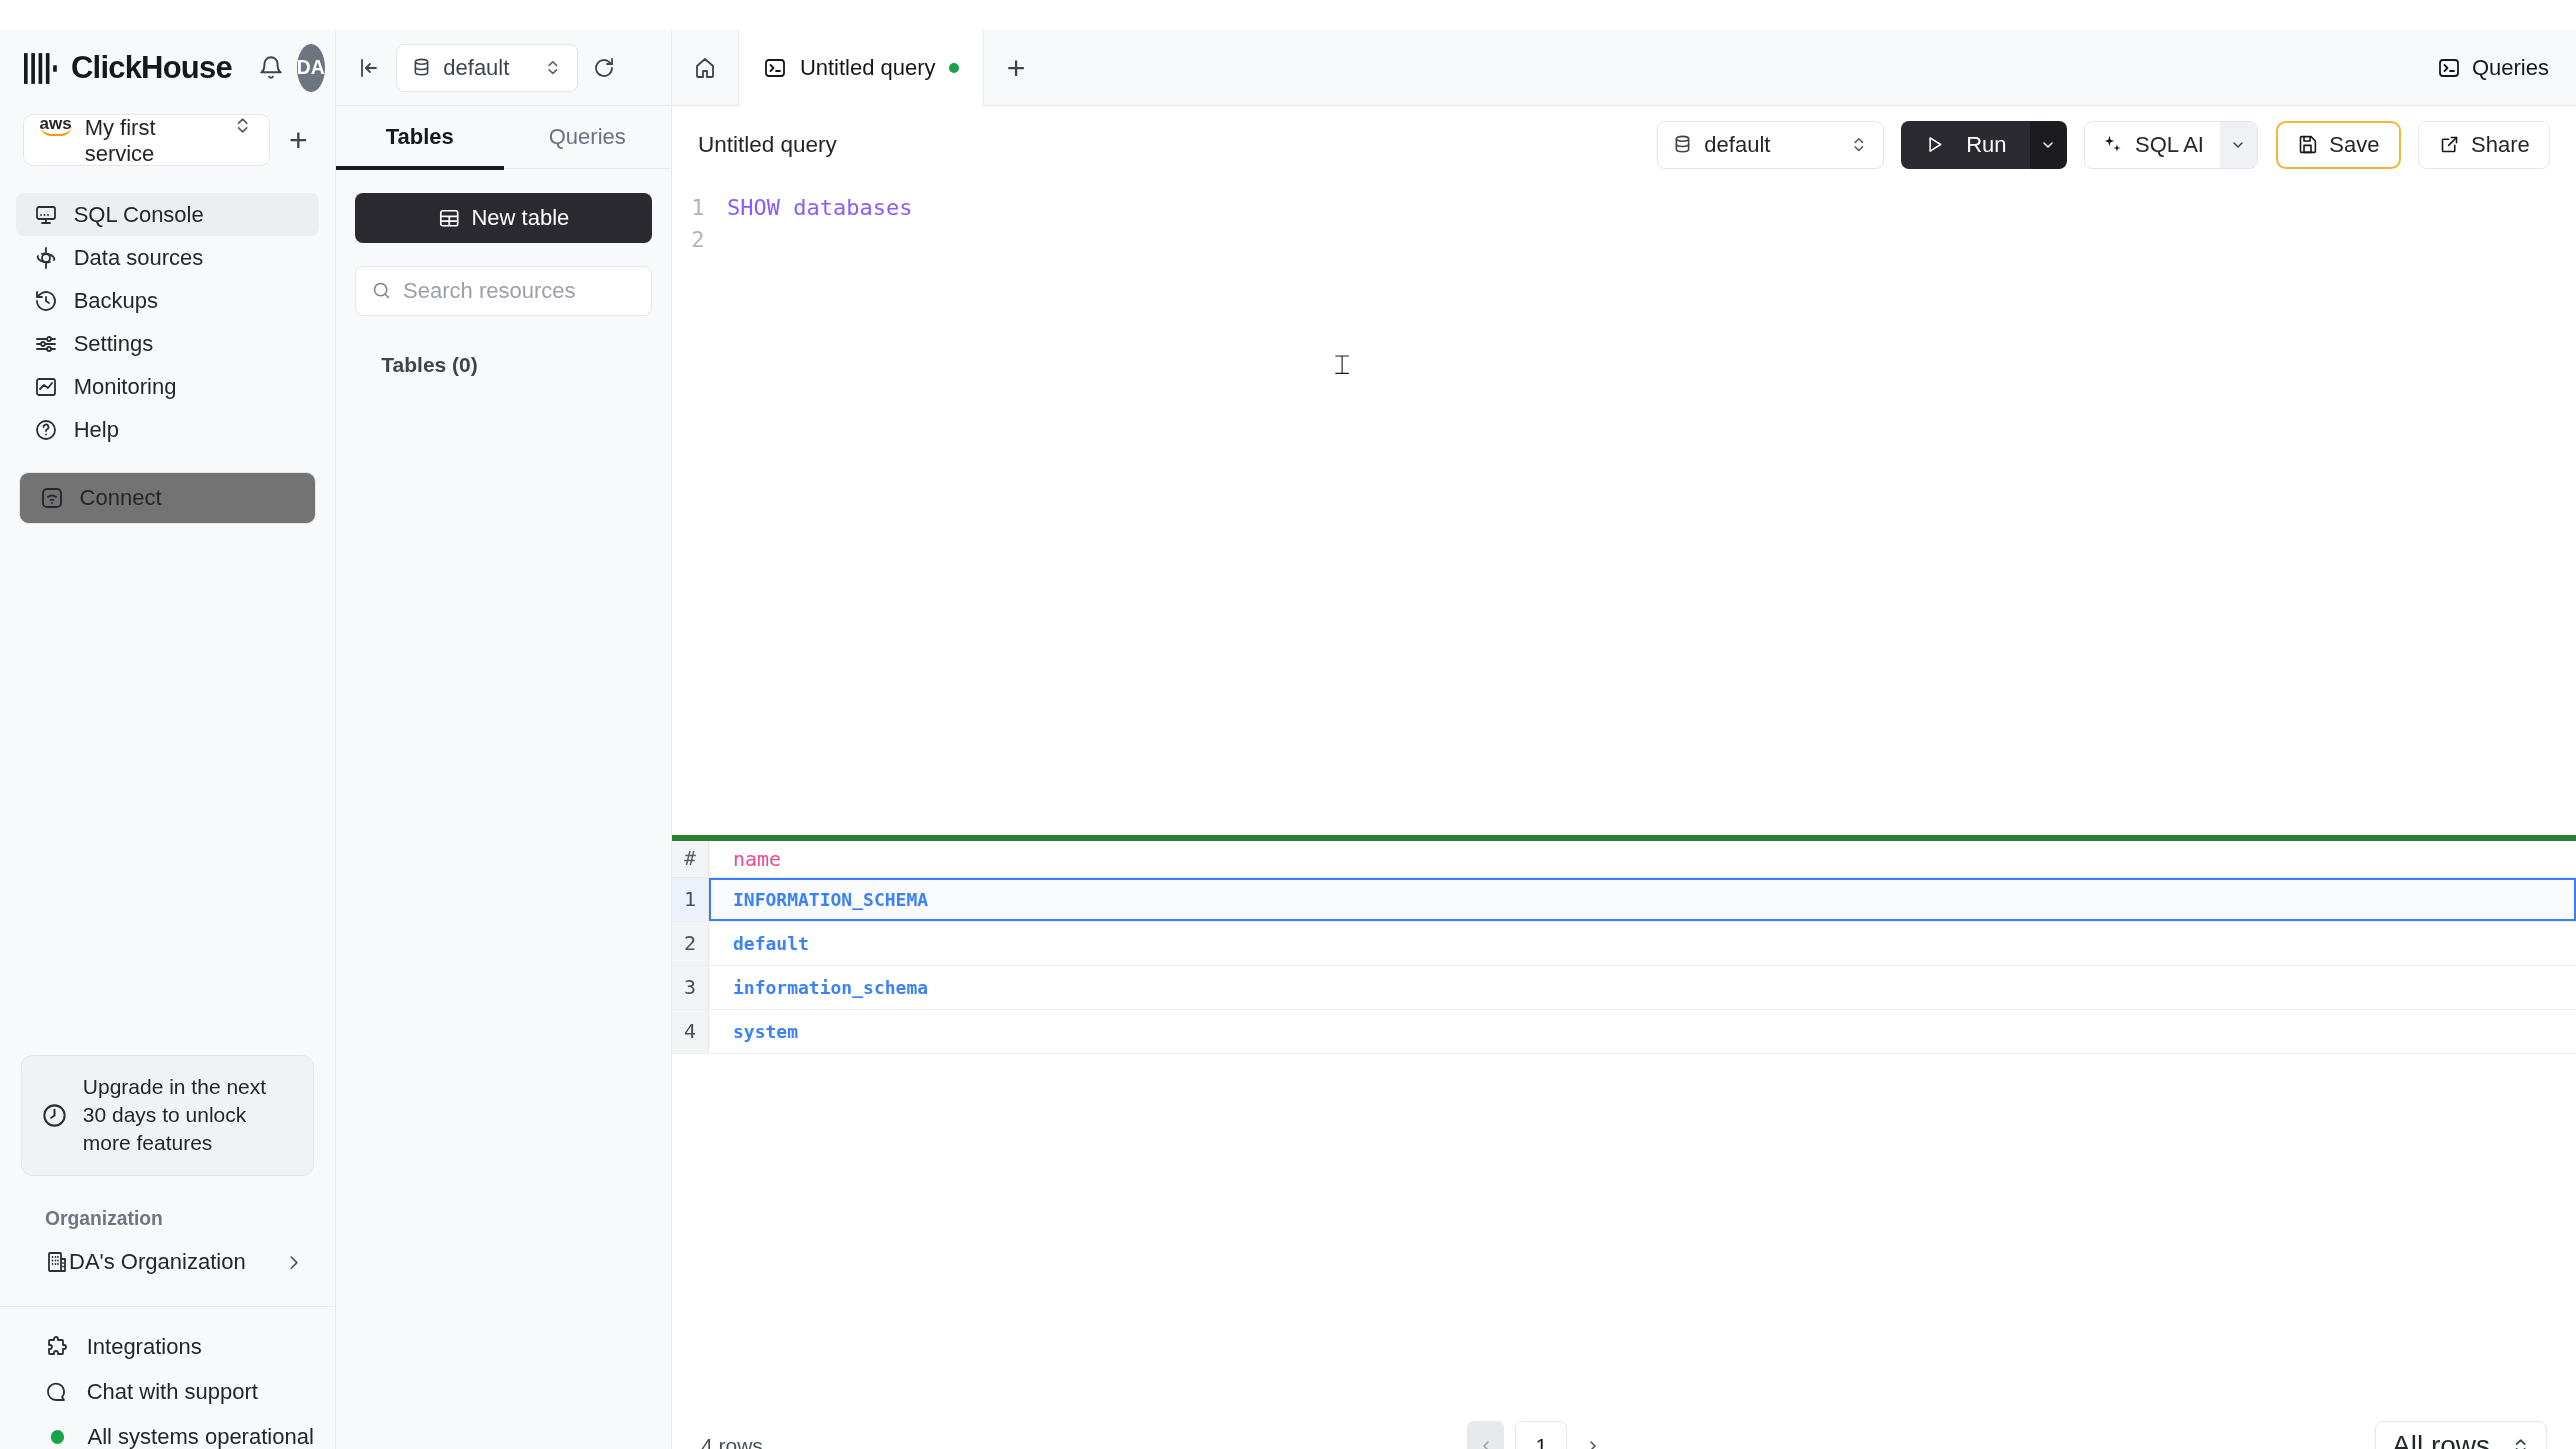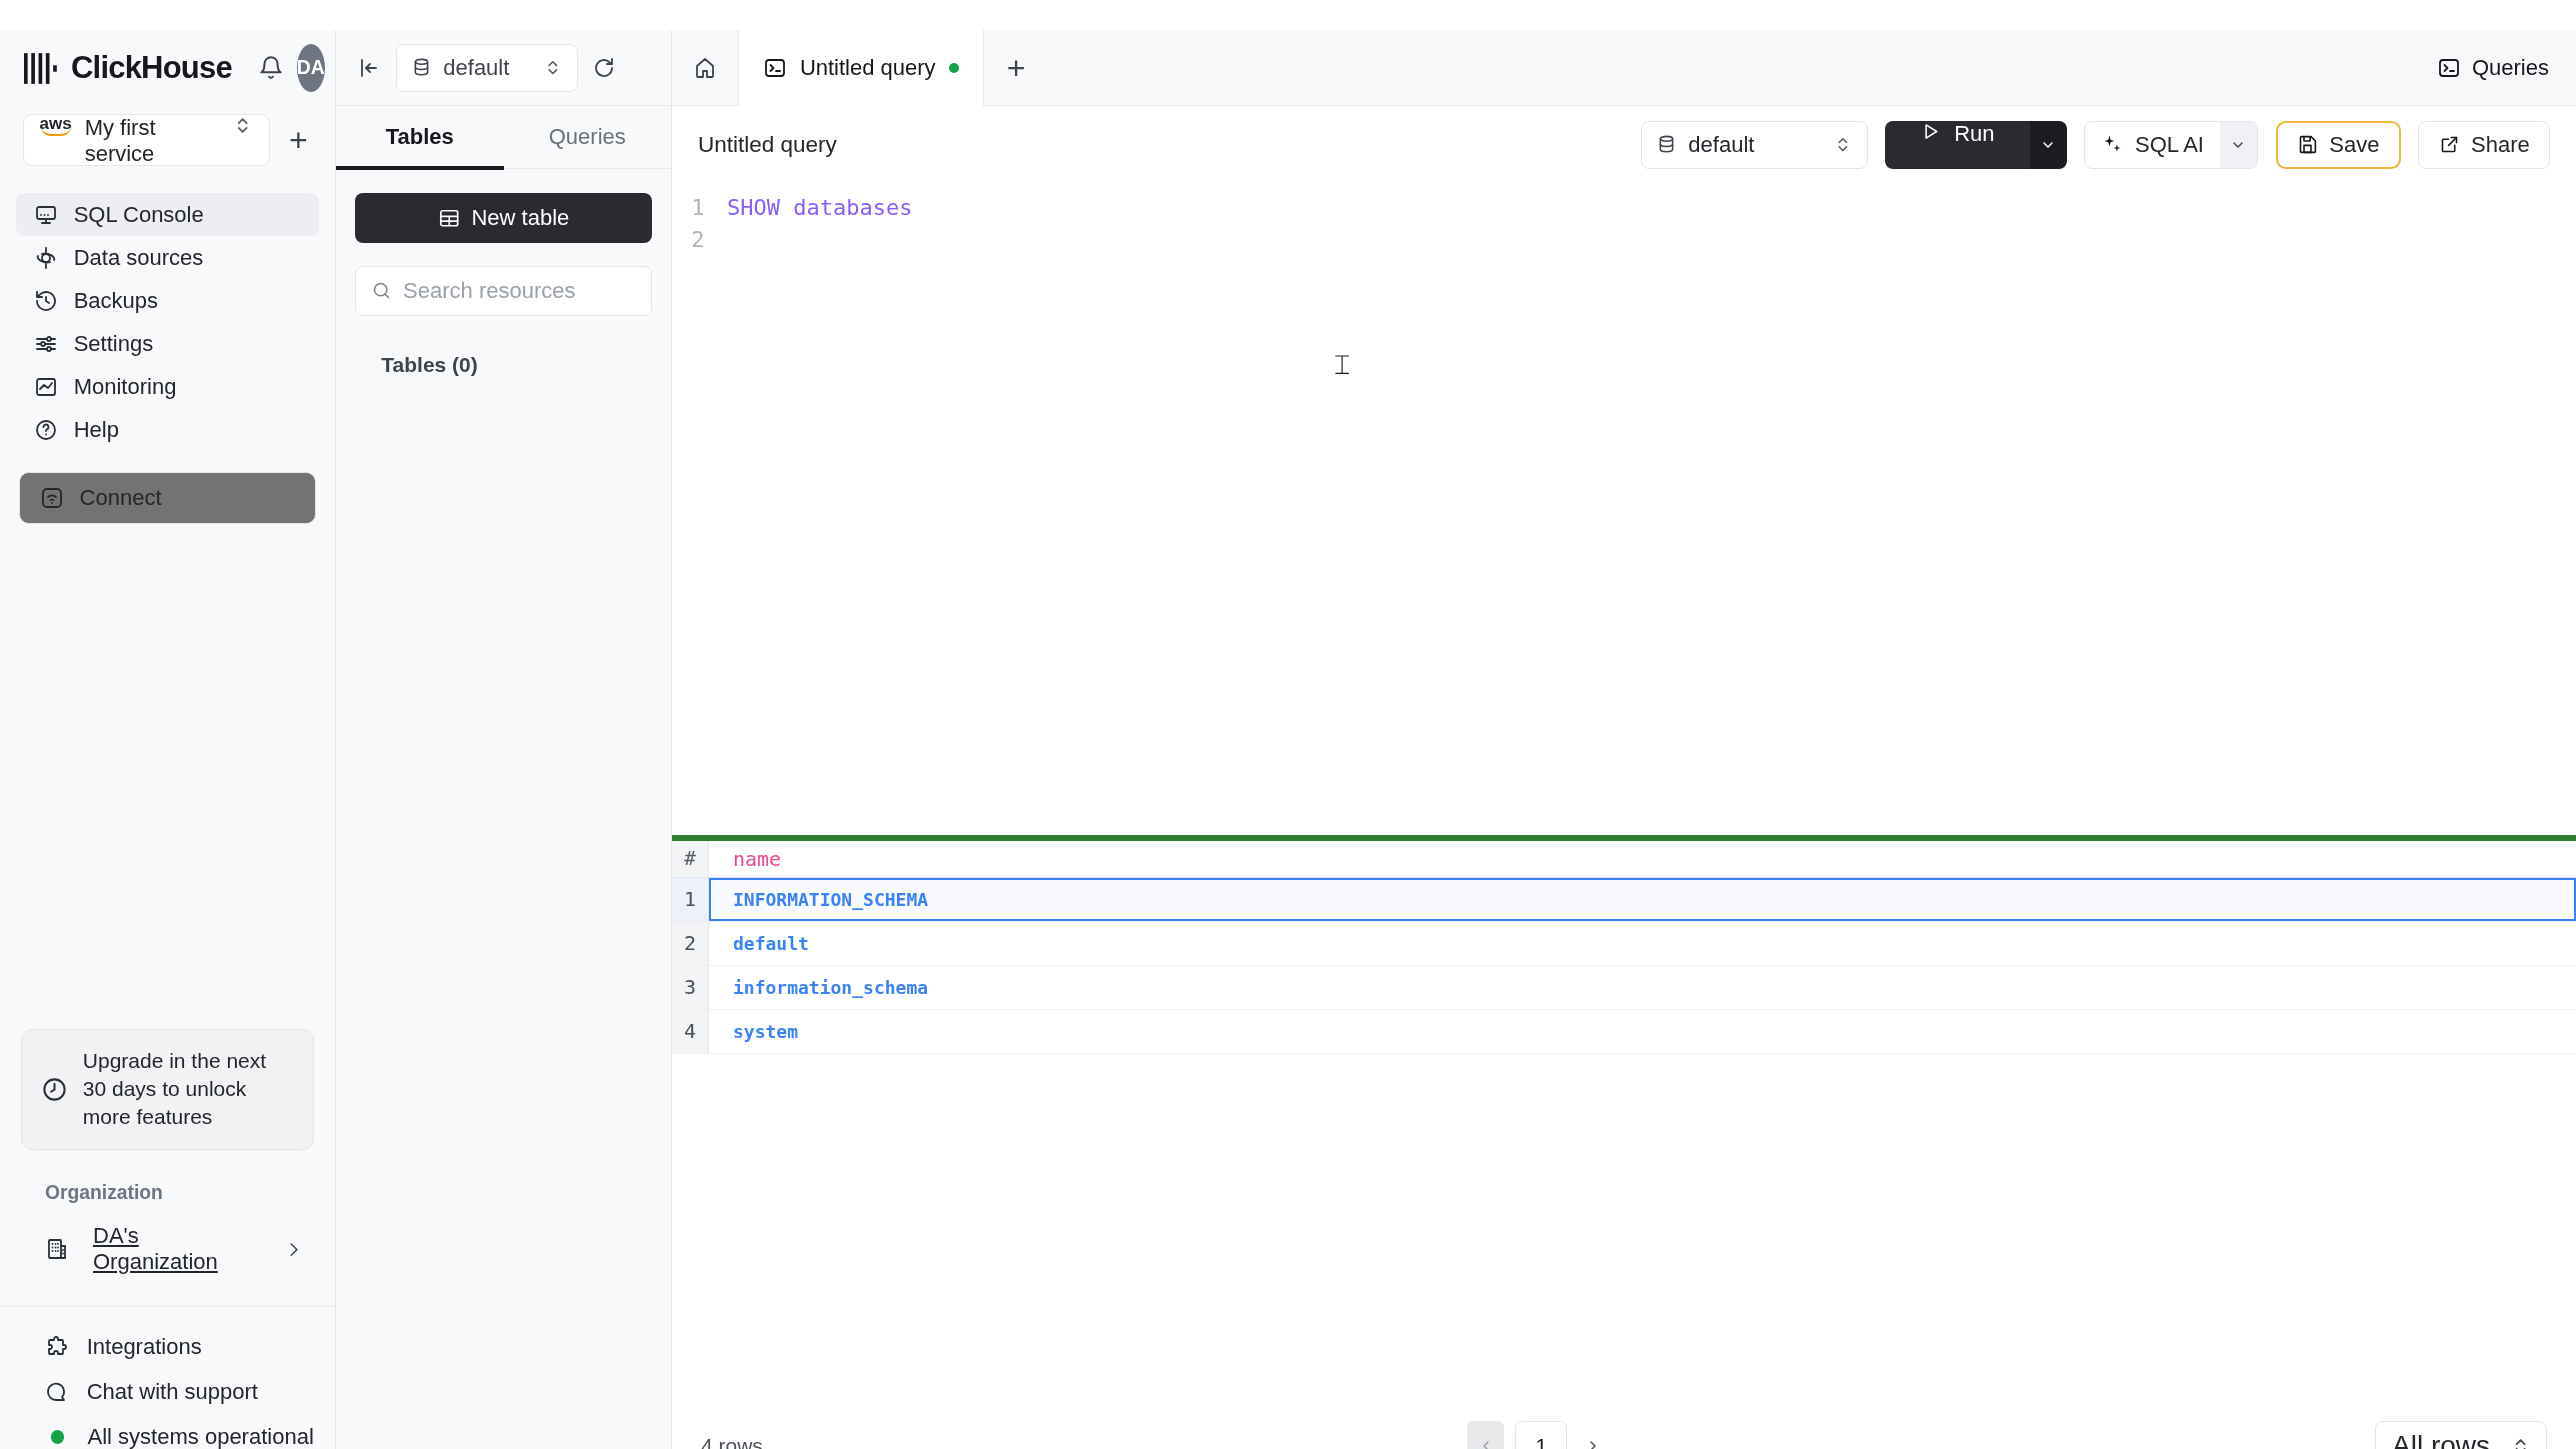--- a/index.html
+++ b/index.html
@@ -33,21 +33,21 @@
   .nav-item .icon, .frow .icon { color:#2B2F36; }
 
   .connect-btn { margin:21px 19.3px 0 19.3px; height:52px; background:#737373; border:0.8px solid #E3E5E9;
                  border-radius:9.7px; display:flex; align-items:center; gap:16px; padding:0 19.3px;
                  font-size:22px; color:#23262B; }
 
   .upgrade-box { margin:auto 21px 0 21px; background:#F1F2F4; border:0.8px solid #E2E4E8; border-radius:11.3px;
                  padding:17.7px 19.3px; display:flex; align-items:center; gap:14.5px; }
   .upgrade-box .txt { font-size:21px; line-height:28px; color:#23262B; }
   .org-label { margin:32px 0 0 45px; font-size:19.3px; font-weight:700; color:#6E7683; }
-  .org-row { display:flex; align-items:center; gap:24px; padding:19.3px 32px 19.3px 45px; font-size:22px;text-decoration:underline; }
+  .org-row { display:flex; align-items:center; gap:0; padding:19.3px 32px 19.3px 45px; font-size:22px; }
   .org-row .chev-r { margin-left:auto; color:#4A505A; }
   .sb-divider { border-top:0.8px solid #E8EAED; margin:11.3px 0 0 0; }
   .sb-footer { padding:17.7px 0 19.3px 45px; }
   .frow { height:45px; display:flex; align-items:center; gap:17.7px; font-size:22px; color:#23262B; }
   .status-dot { width:13.7px; height:13.7px; border-radius:50%; background:var(--accent-green); margin:0 5.6px; }
 
   
   .explorer { width:336px; flex:0 0 336px; background:#F8F9FB; border-right:0.8px solid #E6E8EB;
               display:flex; flex-direction:column; }
   .exp-topbar { height:76px; border-bottom:0.8px solid #E6E8EB; display:flex; align-items:center;
@@ -82,21 +82,21 @@
   .tabstrip .spacer { flex:1; }
   .queries-btn { display:flex; align-items:center; gap:11.3px; font-size:22px; margin-right:27px; color:#16181D; }
 
   .query-toolbar { height:77px; background:#fff; display:flex; align-items:center; padding:0 26px; }
   .qt-title { font-size:22.5px; color:#23262B; }
   .qt-right { margin-left:auto; display:flex; align-items:center; gap:17.7px; }
   .db-select2 { width:227px; height:48px; border:0.8px solid #E3E5E9; border-radius:8px; background:#fff;
                 display:flex; align-items:center; gap:11.3px; padding:0 14.5px; color:#3F444C; }
   .db-select2 .lbl { font-size:22px; color:#23262B; }
   .run-btn { display:flex; height:48px; border-radius:8px; overflow:hidden; color:#fff; }
-  .run-main { background:var(--dark-button); display:flex; gap:13px; padding:0 35px; font-size:22px; font-weight:500; }
+  .run-main { background:var(--dark-button); display:flex; align-items:center; gap:21px; padding:0 23px; font-size:22px; font-weight:500; }
   .run-chev { background:var(--dark-button-darker); width:37px; display:flex; align-items:center; justify-content:center; }
   .sqlai-btn { display:flex; height:48px; border:0.8px solid #E3E5E9; border-radius:8px; overflow:hidden; background:#fff; }
   .sqlai-main { display:flex; align-items:center; gap:11.3px; padding:0 16px; font-size:22px; }
   .sqlai-chev { width:37px; background:#EFF1F4; display:flex; align-items:center; justify-content:center; color:#3F444C; }
   .save-btn { height:48px; border:2.4px solid var(--save-border-yellow); border-radius:9.7px; background:#fff;
               display:flex; align-items:center; gap:11.3px; padding:0 19.3px; font-size:22px; }
   .share-btn { height:48px; border:0.8px solid #E3E5E9; border-radius:8px; background:#fff;
                display:flex; align-items:center; gap:11.3px; padding:0 19.3px; font-size:22px; }
 
   .editor { flex:1; position:relative; padding-top:8px; }

